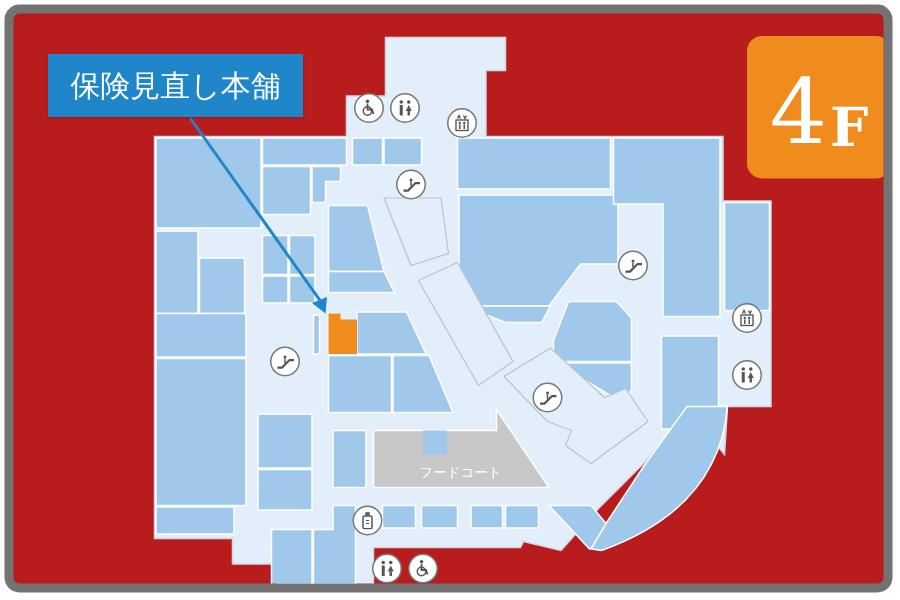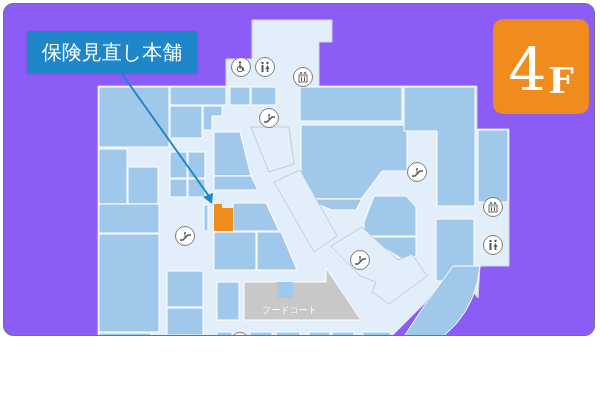--- a/index.html
+++ b/index.html
@@ -1,38 +1,38 @@
 <!DOCTYPE html>
 <html><head>
 <meta charset="utf-8">
 <style>
   html, body { margin: 0; padding: 0; background: #ffffff; }
   body { width: 600px; height: 400px; overflow: hidden; position: relative; font-family: "DejaVu Sans", sans-serif; }
   .frame {
-    position: absolute; left: 3px; top: 3px; width: 592px; height: 333px;
-    border: 1px solid #737373; border-radius: 10px; background: #8b5cf6;
+    position: absolute; left: 3px; top: 3px; width: 592px; height: 392px;
+    border: 6px solid #737373; border-radius: 10px; background: #b91c1c;
     box-sizing: border-box; overflow: hidden;
   }
   svg.map { position: absolute; left: 0; top: 0; }
   .store-label {
     position: absolute; left: 23px; top: 27px; width: 170px; height: 42px;
     background: #1f87c9; color: #ffffff;
     display: flex; align-items: center; justify-content: center;
     font-family: "DejaVu Sans", sans-serif; font-size: 20px; letter-spacing: 0px;
     box-shadow: 0 1px 2px rgba(0,0,0,0.15);
   }
   .floor-badge {
     position: absolute; left: 489px; top: 15px; width: 96px; height: 95px;
     background: #f08c1e; border-radius: 10px; color: #ffffff;
     display: flex; align-items: flex-end; justify-content: center;
   }
   .floor-badge .num { font-family: "DejaVu Serif", serif; font-size: 60px; line-height: 1; margin-bottom: 14px; }
   .floor-badge .unit { font-family: "DejaVu Serif", serif; font-size: 36px; font-weight: bold; line-height: 1; margin-bottom: 16px; margin-left: 2px; }
   .foodcourt-label {
-    position: absolute; left: 258px; top: 300px; width: 80px; text-align: left;
+    position: absolute; left: 258px; top: 300px; width: 80px; text-align: center;
     color: #ffffff; font-size: 9px; font-family: "DejaVu Sans", sans-serif;
   }
   .ficon {
     position: absolute; width: 20px; height: 20px; border-radius: 50%;
     background: #ffffff; border: 1px solid #777777; box-sizing: border-box;
     display: flex; align-items: center; justify-content: center;
     color: #555555; font-size: 11px; line-height: 1;
   }
   .ficon svg { display: block; }
 </style>

